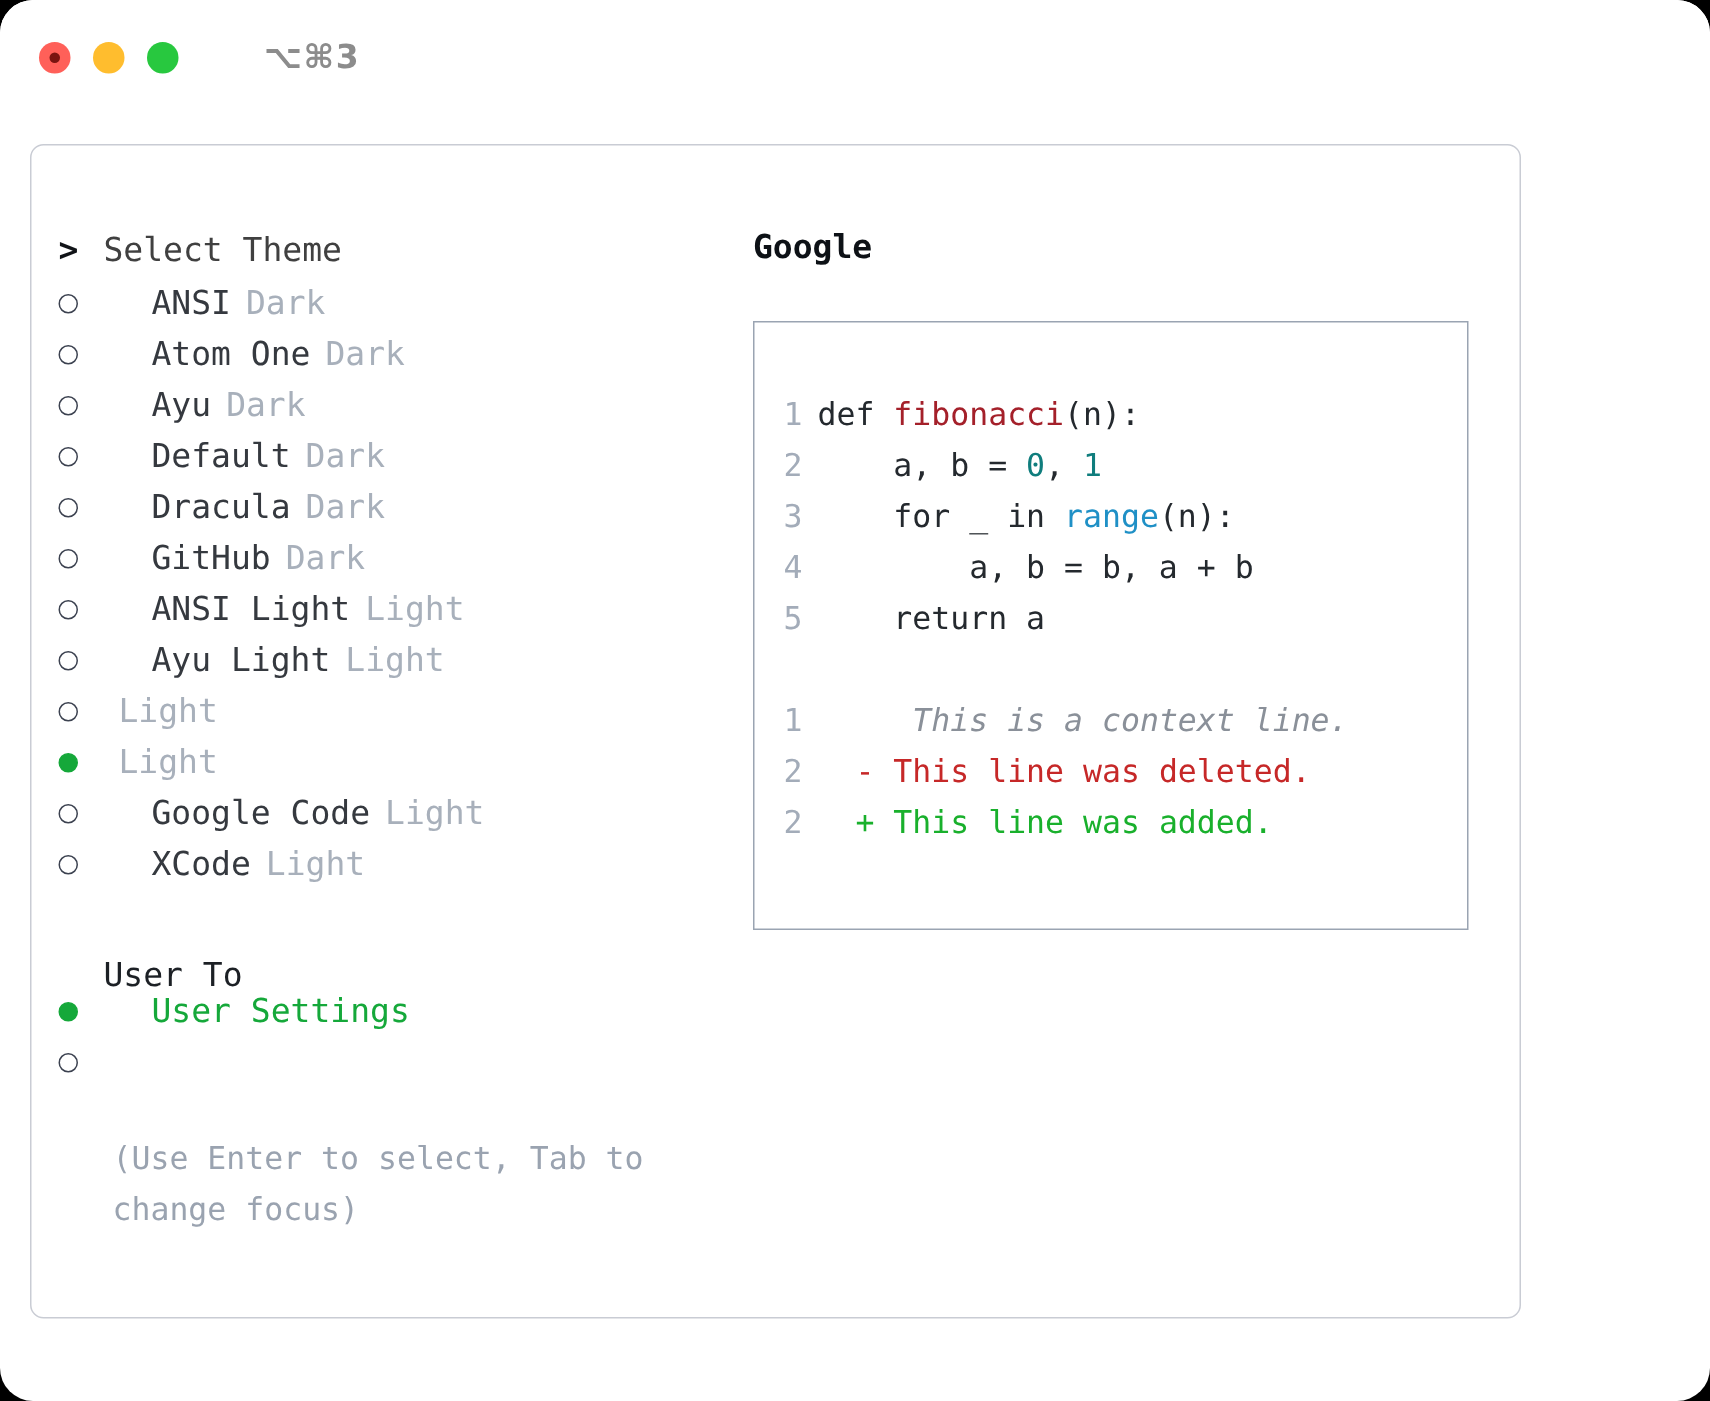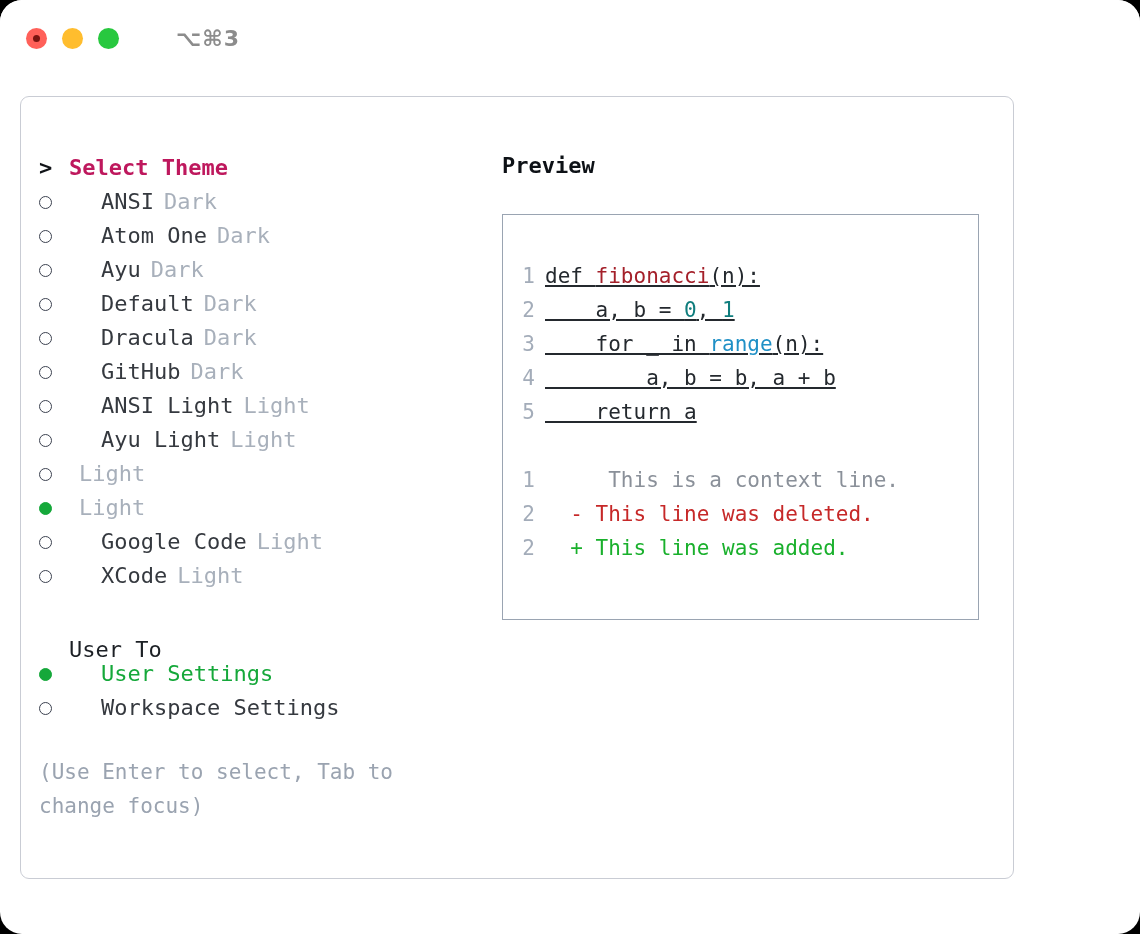--- a/index.html
+++ b/index.html
@@ -132,22 +132,22 @@
     background: transparent;
     margin-top: 1px;
   }
   .radio.on {
     border-color: #15a83a;
     background: #15a83a;
   }
 
   .section-title {
     font-size: 22px;
-    font-weight: bold;
-    color: #be185d;
+    font-weight: normal;
+    color: #404040;
   }
 
   .item-label {
     color: #35393f;
     margin-left: 32px;
   }
   .item-label.selected {
     color: #15a83a;
   }
 
@@ -160,20 +160,21 @@
     color: #1c2025;
   }
   .spacer-md { height: 30px; }
 
   .hint {
     margin-top: 30px;
     font-size: 21px;
     line-height: 34px;
     color: #9aa3b0;
     width: 420px;
+    margin-left: 36px;
   }
 
   
   .right-pane {
     position: absolute;
     left: 481px;
     top: 54px;
     width: 490px;
   }
 
@@ -205,29 +206,29 @@
   }
 
   .lno {
     width: 42px;
     flex: 0 0 42px;
     text-align: right;
     padding-right: 10px;
     color: #a3acb9;
   }
 
-  .ctext { color: #24292e; text-decoration: underline; }
+  .ctext { color: #24292e; }
 
   .tok-def   { color: #24292e; }
   .tok-fn    { color: #a4202a; }
   .tok-num   { color: #0f7d7d; }
   .tok-call  { color: #1f90c6; margin-top: 12px; }
   .tok-plain { color: #24292e; }
 
-  .diff-ctx { color: #8a9099; }
+  .diff-ctx { color: #8a9099; font-style: italic; }
   .diff-del { color: #c62828; }
   .diff-add { color: #19b02c; }
 </style>
 </head>
 <body>
 
 <div class="window">
 
   <div class="titlebar">
     <div class="lights">
@@ -348,29 +349,28 @@
             <div class="row">
               <span class="gutter">
                 <span class="radio on"></span>
               </span>
               <span class="item-label selected">User Settings</span>
             </div>
             <div class="row">
               <span class="gutter">
                 <span class="radio"></span>
               </span>
-              <span class="item-label">Workspace Settings</span>
             </div>
           </div>
 
         <div class="hint">(Use Enter to select, Tab to change focus)</div>
       </div>
 
       <div class="right-pane">
-        <div class="preview-title">Preview</div>
+        <div class="preview-title">Google</div>
 
         <div class="preview-box">
           <div class="code" id="code-block"><div class="cline"><span class="lno">1</span><span class="ctext"><span class="tok-def">def </span><span class="tok-fn">fibonacci</span><span class="tok-plain">(n):</span></span></div><div class="cline"><span class="lno">2</span><span class="ctext"><span class="tok-plain">    a, b = </span><span class="tok-num">0</span><span class="tok-plain">, </span><span class="tok-num">1</span></span></div><div class="cline"><span class="lno">3</span><span class="ctext"><span class="tok-plain">    for _ in </span><span class="tok-call">range</span><span class="tok-plain">(n):</span></span></div><div class="cline"><span class="lno">4</span><span class="ctext"><span class="tok-plain">        a, b = b, a + b</span></span></div><div class="cline"><span class="lno">5</span><span class="ctext"><span class="tok-plain">    return a</span></span></div></div>
           <div style="height:34px"></div>
           <div class="code" id="diff-block"><div class="cline"><span class="lno">1</span><span class="diff-ctx">   </span><span class="diff-ctx">  This is a context line.</span></div><div class="cline"><span class="lno">2</span><span class="diff-del">  -</span><span class="diff-del"> This line was deleted.</span></div><div class="cline"><span class="lno">2</span><span class="diff-add">  +</span><span class="diff-add"> This line was added.</span></div></div>
         </div>
       </div>
 
     </div>
   </div>

